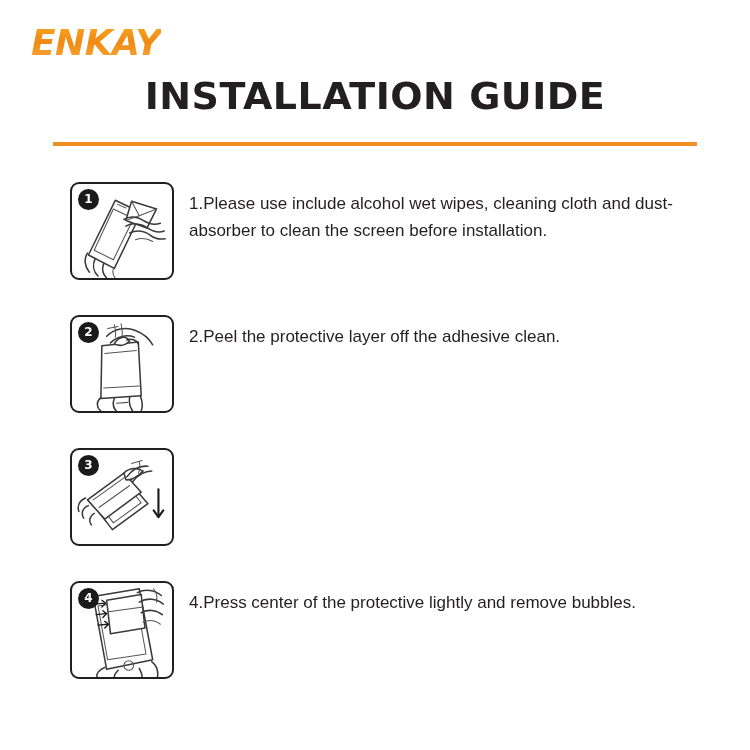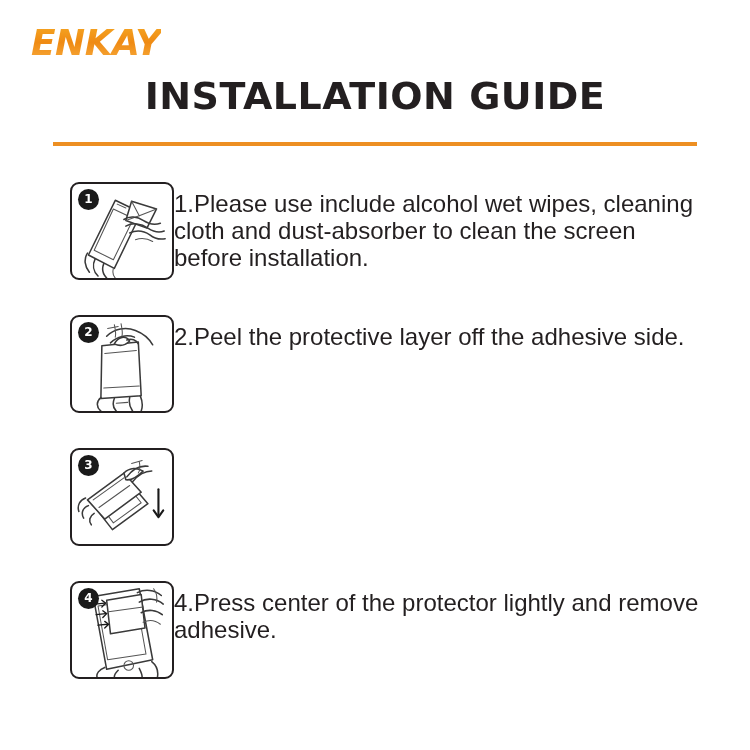--- a/index.html
+++ b/index.html
@@ -100,23 +100,24 @@
     color: #ffffff;
     font-family: "DejaVu Sans", sans-serif;
     font-weight: bold;
     font-size: 12px;
     line-height: 21px;
     text-align: center;
     z-index: 3;
   }
   .step-text {
     flex: 1 1 auto;
+    margin-left: 15px;
     padding-right: 48px;
     color: #231f20;
-    font-size: 24px;
+    font-size: 17px;
     line-height: 27px;
     padding-top: 8px;
   }
   .step-text .num {
     display: inline;
   }
   .step-text .body {
     display: inline;
   }
 
@@ -220,21 +221,21 @@
         <path class="ln" d="M57 24 C62 22 67 24 69 28"></path>
 
         <path class="ln" d="M30 84 C25 88 25 94 30 98"></path>
         <path class="ln" d="M44 85 C42 90 43 95 46 98"></path>
         <path class="ln" d="M60 84 C59 89 60 94 63 98"></path>
         <path class="ln" d="M71 82 C73 87 74 93 72 98"></path>
         <path class="ln-thin" d="M46 90 L58 89"></path>
       </svg>
     </div>
     <div class="step-text">
-      <span class="num">2.</span><span class="body">Peel the protective layer off the adhesive side.</span>
+      <span class="num">2.</span><span class="body">Peel the protective layer off the adhesive clean.</span>
     </div>
   </div>
 
   <div class="step s3">
     <div class="step-fig">
       <div class="badge">3</div>
       <svg viewBox="0 0 104 98">
 
         <path class="ln-fill-w" d="M24 60 L60 34 L79 56 L42 83 Z"></path>
         <path class="ln-thin" d="M31 60 L60 40 L72 55 L43 76 Z"></path>
@@ -286,17 +287,17 @@
         <path class="arrow-sm" d="M27 44 L37 43"></path>
         <path class="arrow-sm" d="M34 40 L38 43 L34 47"></path>
 
         <path class="ln" d="M34 88 C28 90 25 95 26 98"></path>
         <path class="ln" d="M48 91 C45 94 44 96 44 98"></path>
         <path class="ln" d="M70 89 C72 93 73 96 73 98"></path>
         <path class="ln" d="M83 82 C88 86 90 92 89 98"></path>
       </svg>
     </div>
     <div class="step-text">
-      <span class="num">4.</span><span class="body">Press center of the protector lightly and remove adhesive.</span>
+      <span class="num">4.</span><span class="body">Press center of the protective lightly and remove bubbles.</span>
     </div>
   </div>
 
 </div>
 
 </body></html>

